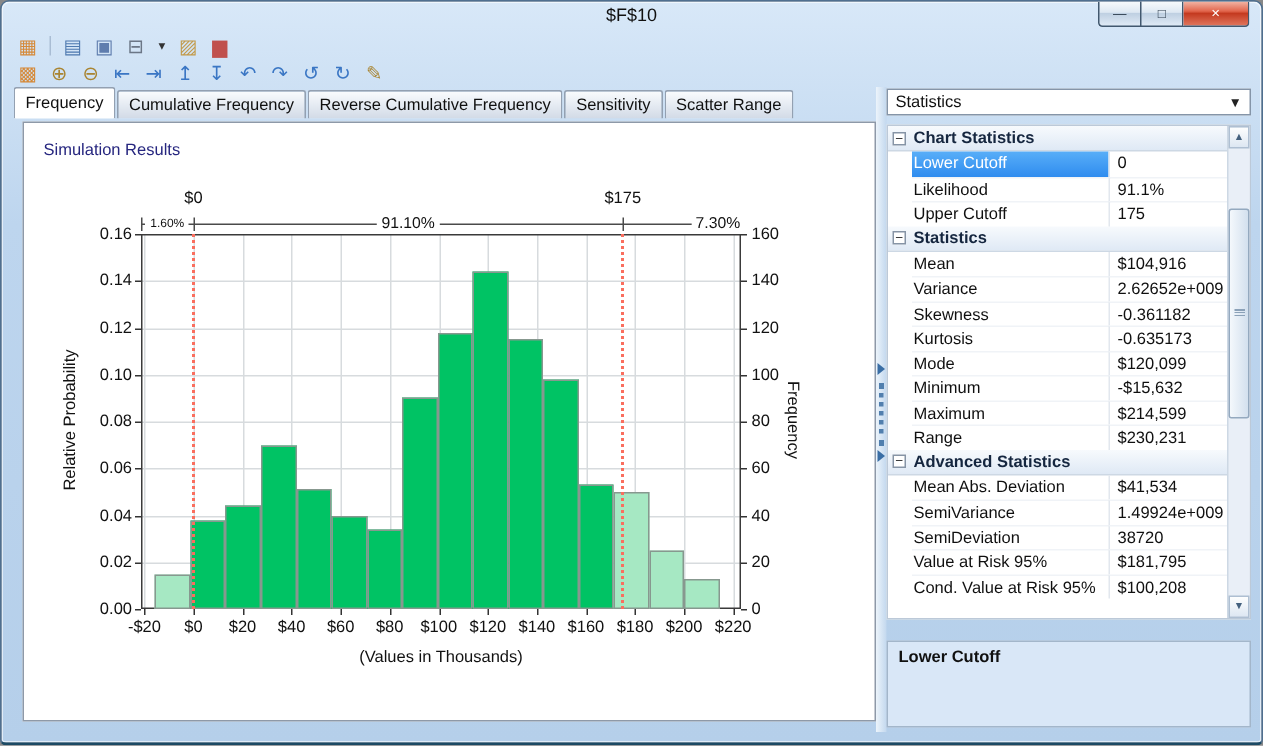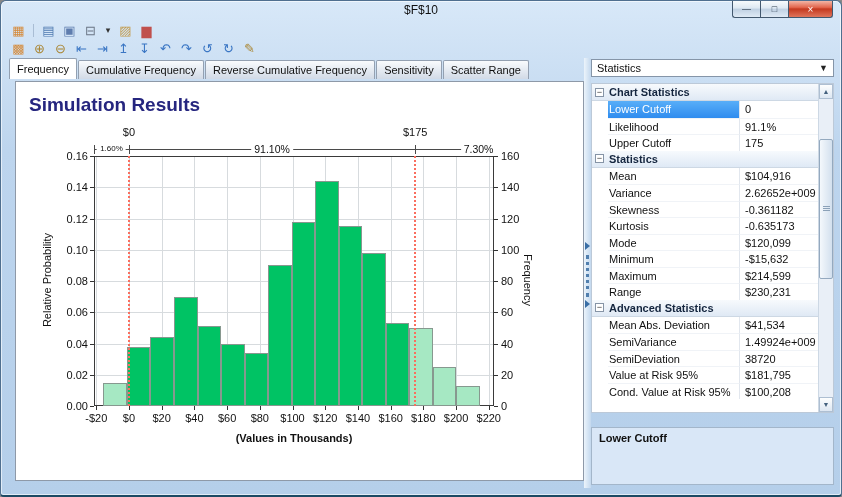--- a/index.html
+++ b/index.html
@@ -30,21 +30,21 @@
   .main{position:absolute;left:6px;right:6px;top:57px;bottom:7px;display:flex;}
   .left-region{width:577px;display:flex;flex-direction:column;justify-content:space-between;}
   .tab-strip{height:21px;display:flex;align-items:flex-end;padding-left:2px;position:relative;z-index:2;}
   .tab{height:19px;line-height:18px;padding:0 7px;font-size:11px;color:#101010;cursor:pointer;
     background:linear-gradient(#f9fbfd,#e3e9f1 55%,#d2dae6);
     border:1px solid #93a0b1;border-bottom:none;border-radius:2px 2px 0 0;margin-right:1px;white-space:nowrap;}
   .tab.active{background:#fff;height:21px;line-height:20px;}
   .tab-page{flex:1;position:relative;}
   .chart-panel{position:absolute;left:8px;top:2px;width:569px;bottom:7px;background:#fff;
     border:1px solid #8e99a8;overflow:visible;}
-  .chart-title{position:absolute;left:13px;top:12px;font-size:19px;font-weight:bold;color:#26267f;}
+  .chart-title{position:absolute;left:13px;top:12px;font-size:11px;font-weight:normal;color:#26267f;}
   
   .gridline-v{position:absolute;width:1px;background:#d7dbde;}
   .gridline-h{position:absolute;height:1px;background:#d7dbde;}
   .plot-box{position:absolute;border:1px solid #3a3a3a;background:transparent;}
   .bar{position:absolute;border:1px solid #87988f;}
   .cutoff-line{position:absolute;width:0;border-left:2px dotted #fa6e5e;cursor:col-resize;}
   .tick{position:absolute;background:#333;}
   .tick-label{position:absolute;font-size:11px;color:#111;white-space:nowrap;}
   .axis-title{position:absolute;font-size:11px;color:#111;text-align:center;}
   .bracket-line{position:absolute;height:1px;background:#4a4a4a;}
@@ -228,21 +228,21 @@
             <div class="tick" style="left: 478px; top: 199px; width: 4px; height: 1px;"></div>
             <div class="tick-label" style="left: 485px; top: 193px; width: 30px;">80</div>
             <div class="tick" style="left: 478px; top: 167.75px; width: 4px; height: 1px;"></div>
             <div class="tick-label" style="left: 485px; top: 161.75px; width: 30px;">100</div>
             <div class="tick" style="left: 478px; top: 136.5px; width: 4px; height: 1px;"></div>
             <div class="tick-label" style="left: 485px; top: 130.5px; width: 30px;">120</div>
             <div class="tick" style="left: 478px; top: 105.25px; width: 4px; height: 1px;"></div>
             <div class="tick-label" style="left: 485px; top: 99.25px; width: 30px;">140</div>
             <div class="tick" style="left: 478px; top: 74px; width: 4px; height: 1px;"></div>
             <div class="tick-label" style="left: 485px; top: 68px; width: 30px;">160</div>
-            <div class="axis-title" style="left: 128px; top: 350px; width: 300px; font-weight: bold;">(Values in Thousands)</div>
+            <div class="axis-title" style="left: 128px; top: 350px; width: 300px;">(Values in Thousands)</div>
             <div class="axis-title" style="left: -94px; top: 192px; width: 250px; transform: rotate(-90deg);">Relative Probability</div>
             <div class="axis-title" style="left: 387px; top: 192px; width: 250px; transform: rotate(90deg);">Frequency</div>
             <div class="bracket-line" style="left: 78px; top: 67px; width: 400px;"></div>
             <div class="bracket-tick" style="left: 78px; top: 63px;"></div>
             <div class="bracket-tick" style="left: 112.996px; top: 63px;"></div>
             <div class="bracket-tick" style="left: 399.177px; top: 63px;"></div>
             <div class="bracket-tick" style="left: 478px; top: 63px;"></div>
             <div class="bracket-label" style="left: 95.498px; top: 61px; font-size: 8px;">1.60%</div>
             <div class="bracket-label" style="left: 256.087px; top: 61px; font-size: 10.5px;">91.10%</div>
             <div class="bracket-label" style="left: 438.589px; top: 61px; font-size: 10.5px; margin-left: 24px;">7.30%</div>

